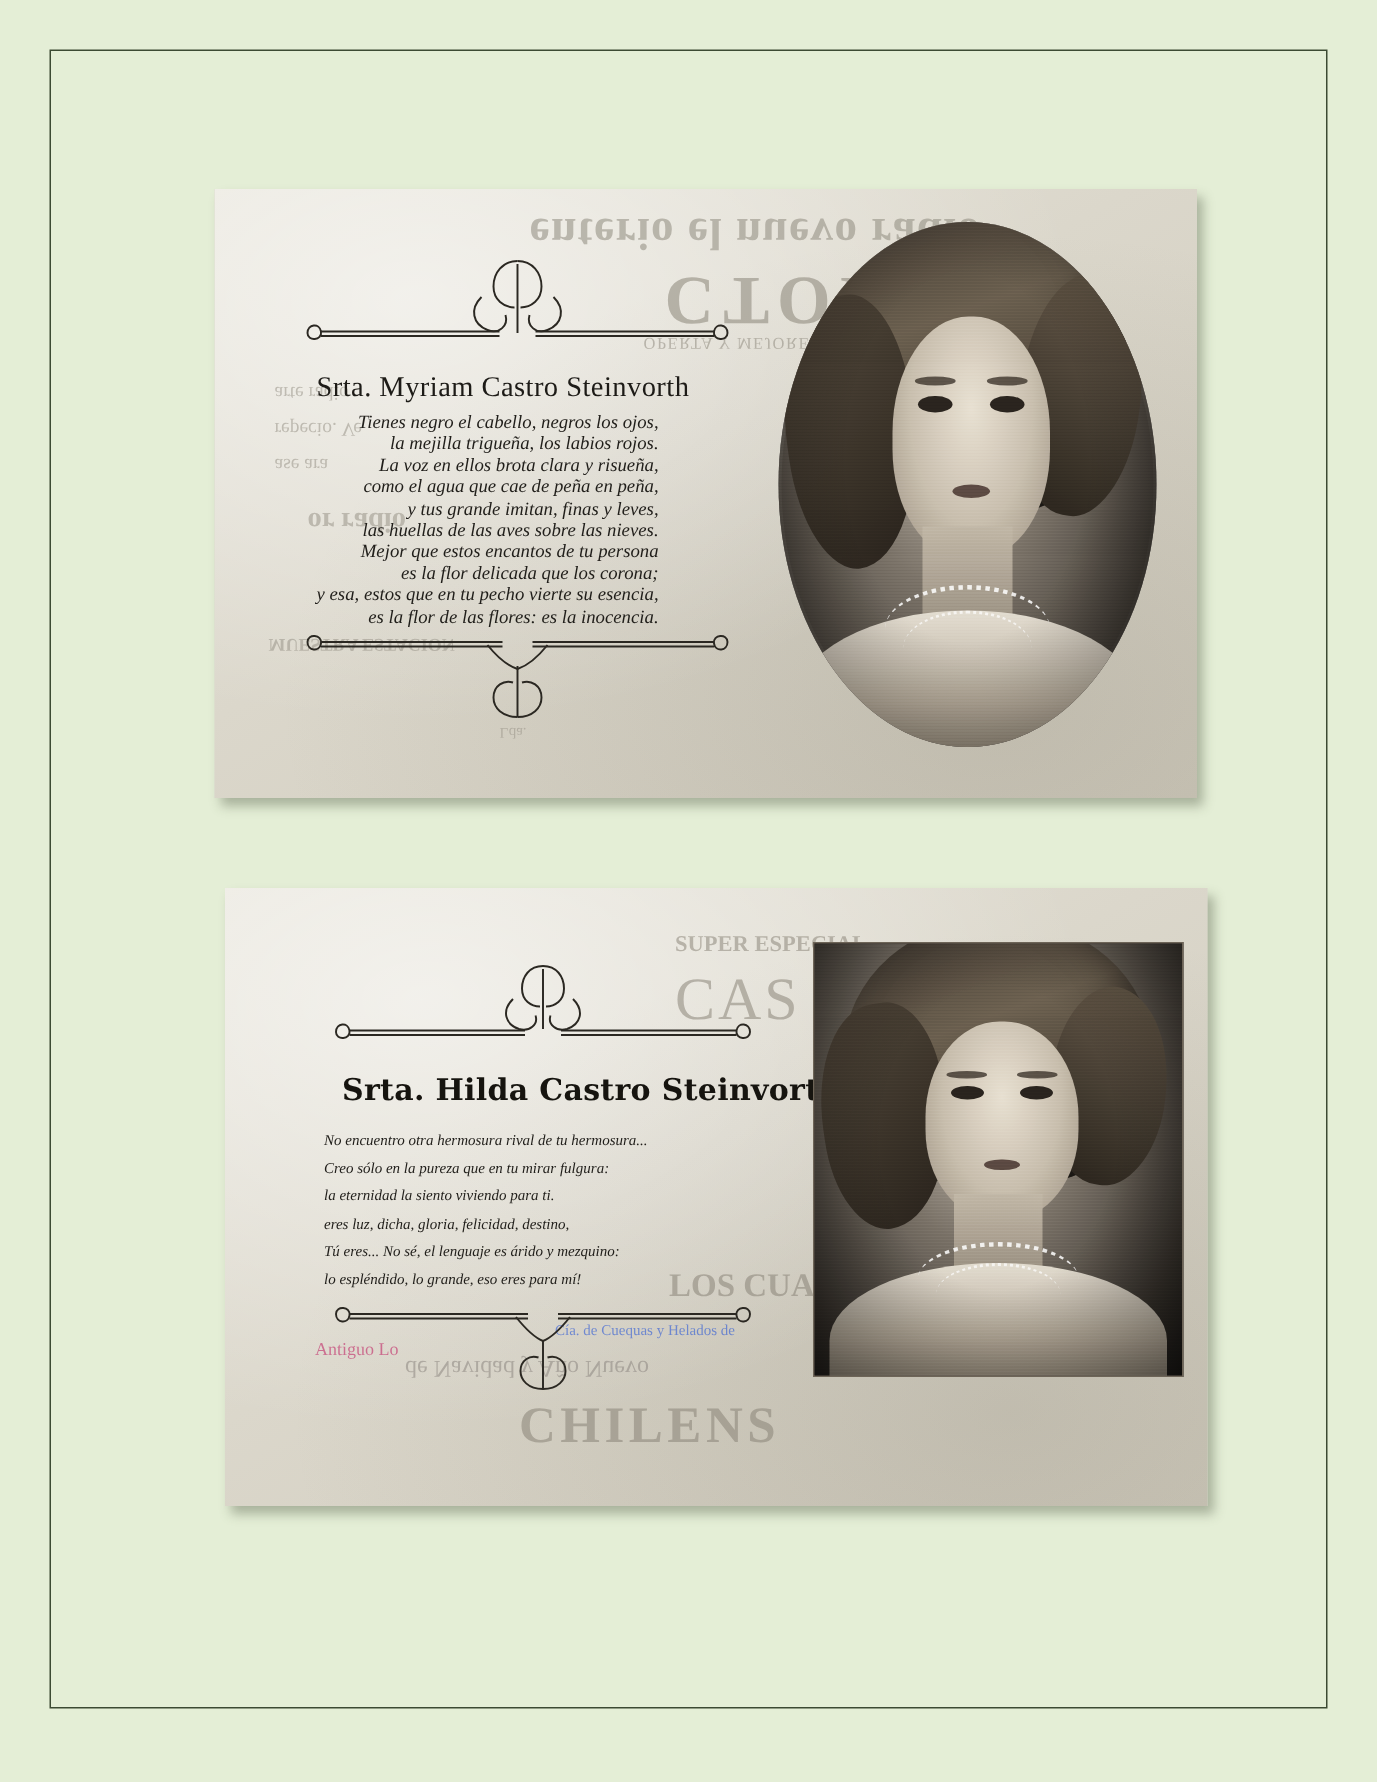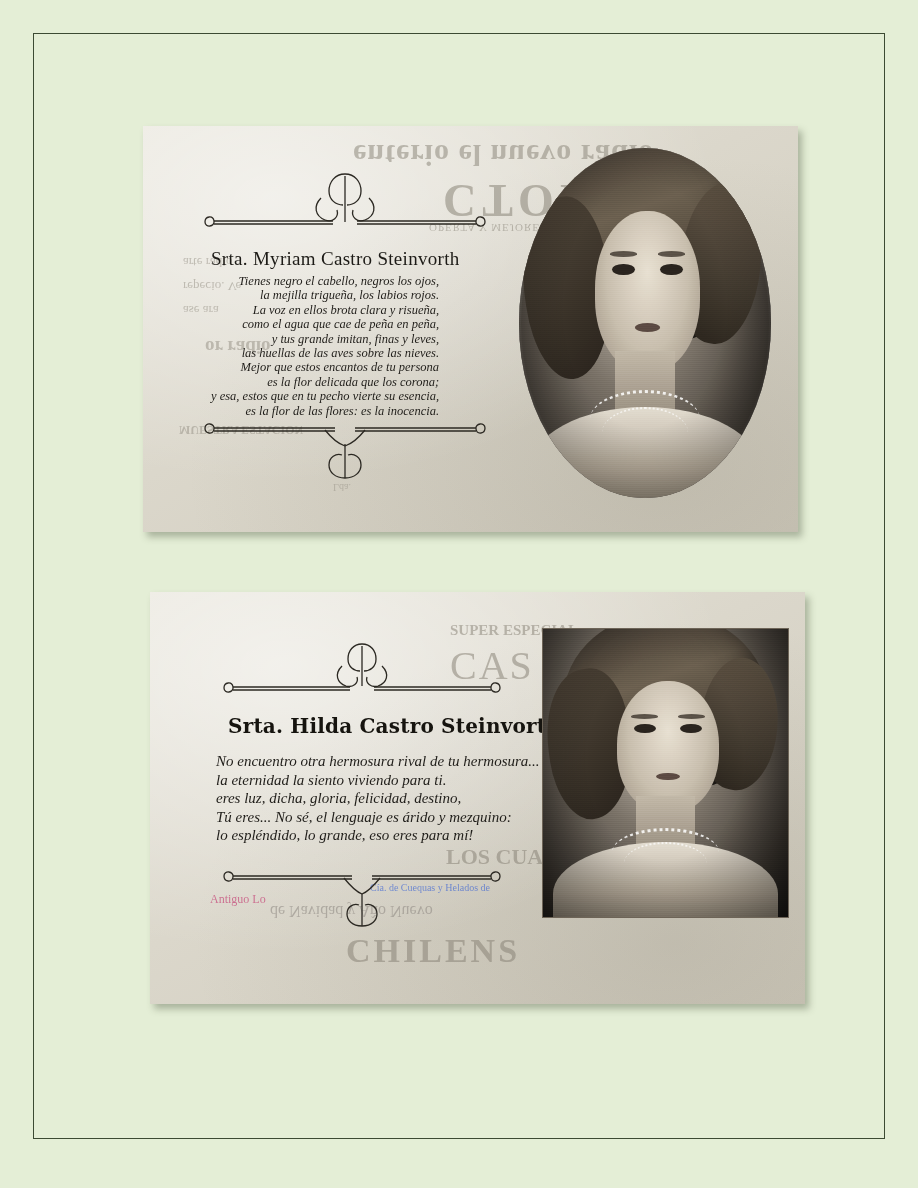--- a/index.html
+++ b/index.html
@@ -266,21 +266,21 @@
   #clip-two .caption-name {
     left: 78px; top: 122px;
     font-size: 20px;
     color: #16140f;
     font-family: "DejaVu Serif", serif;
     font-weight: bold;
     letter-spacing: 0.2px;
   }
   #clip-two .poem {
     left: 66px; top: 160px;
-    font-size: 15px;
+    font-size: 10px;
     line-height: 18.5px;
   }
   #clip-two .poem div { white-space: nowrap; }
 
   .sr-only {
     position: absolute;
     width: 1px; height: 1px;
     overflow: hidden;
     clip: rect(0 0 0 0);
     white-space: nowrap;
@@ -398,20 +398,21 @@
         <path d="M162 47 H279"></path>
         <path d="M21 50 H138"></path>
         <path d="M162 50 H279"></path>
       </g>
     </svg>
 
     <div class="caption-name">Srta. Hilda Castro Steinvorth</div>
 
     <div class="poem">
       <div>No encuentro otra hermosura rival de tu hermosura...</div>
+      <div>Creo sólo en la pureza que en tu mirar fulgura:</div>
       <div>la eternidad la siento viviendo para ti.</div>
       <div>eres luz, dicha, gloria, felicidad, destino,</div>
       <div>Tú eres... No sé, el lenguaje es árido y mezquino:</div>
       <div>lo espléndido, lo grande, eso eres para mí!</div>
     </div>
 
     <svg class="ornament" style="left:62px; top:272px;" width="300" height="78" viewBox="0 0 300 78">
       <g fill="none" stroke="#2b2822" stroke-width="1.3">
         <path d="M12 12 c0 6 8 7 9 1 c1 -6 -9 -7 -9 -1z"></path>
         <path d="M288 12 c0 6 -8 7 -9 1 c-1 -6 9 -7 9 -1z"></path>

